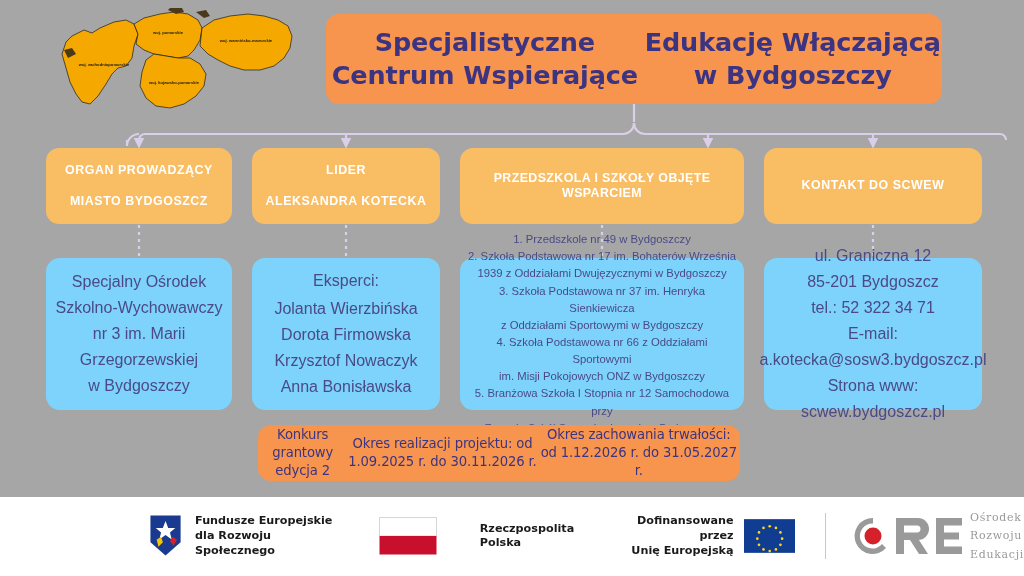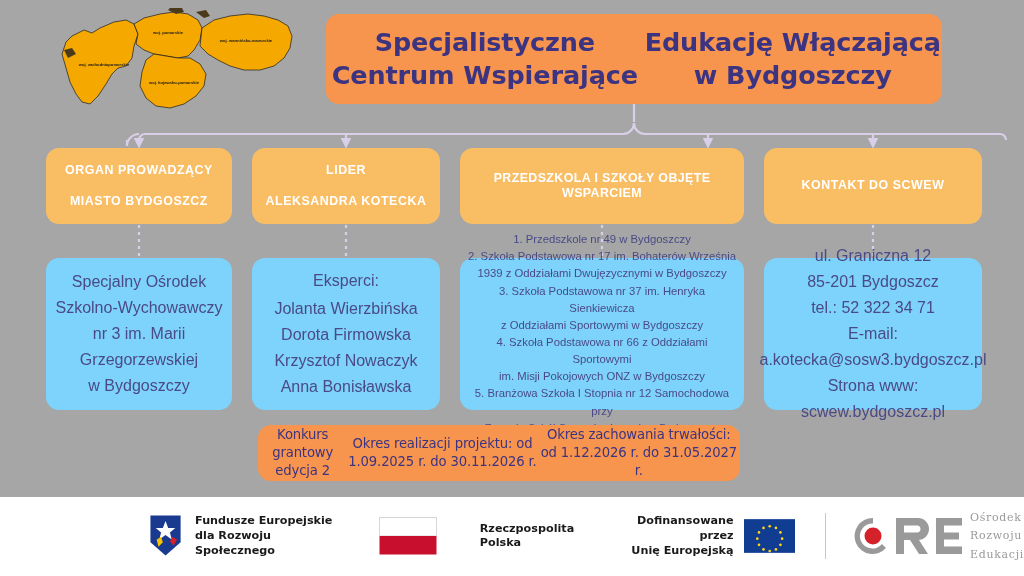--- a/index.html
+++ b/index.html
@@ -58,21 +58,21 @@
   
   .cbox {
     position:absolute; background:#7dd3fc; border-radius:13px;
     display:flex; flex-direction:column; align-items:center; justify-content:center;
     text-align:center; color:#4a4a87; padding:10px 8px;
   }
   .cbox .cl { font-size:16px; line-height:1.62; }
   .cbox.small .cl { font-size:11.3px; line-height:1.52; }
   .cbox .spacer { height:14px; }
 
-  #cbox-organ   { left:46px;  top:258px; width:186px; height:152px; }
+  #cbox-organ   { left:46px;  top:258px; width:186px; height:152px;border-radius:14px; }
   #cbox-lider   { left:252px; top:258px; width:188px; height:152px; }
   #cbox-szkoly  { left:460px; top:258px; width:284px; height:152px; padding:8px 6px; }
   #cbox-kontakt { left:764px; top:258px; width:218px; height:152px; }
 
   
   .bottom-banner {
     position:absolute; left:258px; top:425px; width:482px; height:56px;
     background:#f7954f; border-radius:13px;
     display:flex; align-items:center; justify-content:center;
   }

